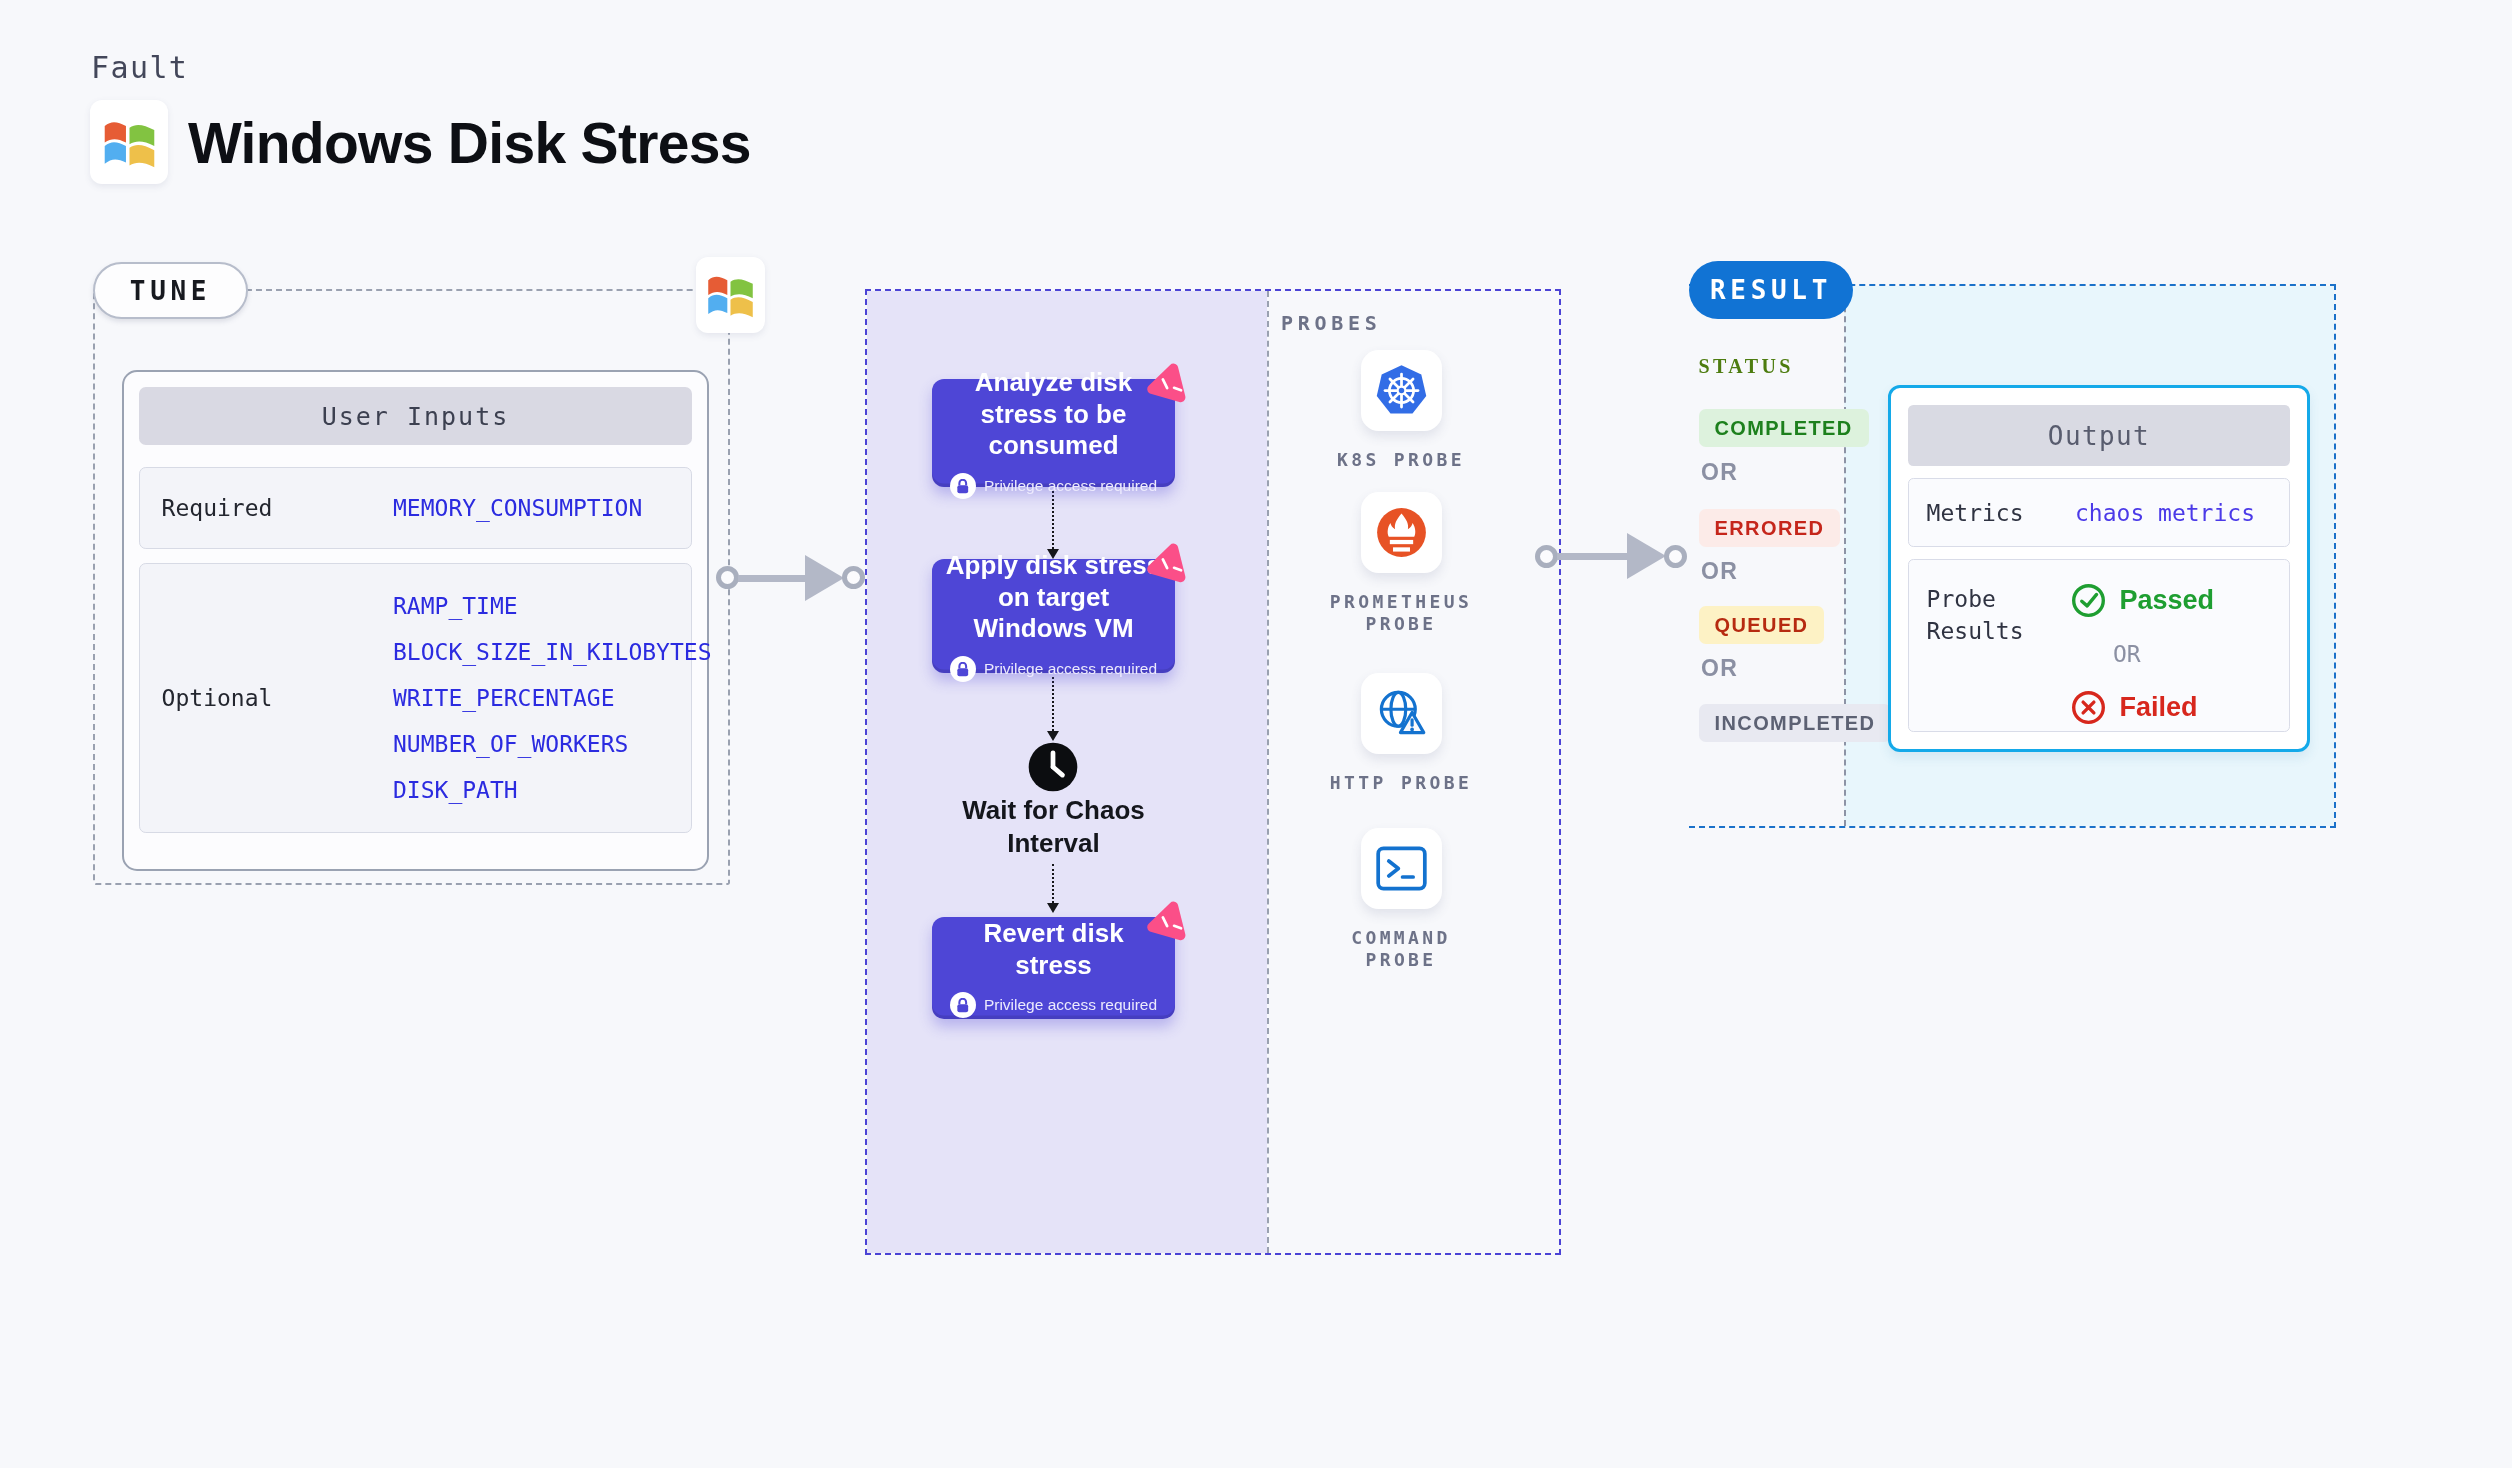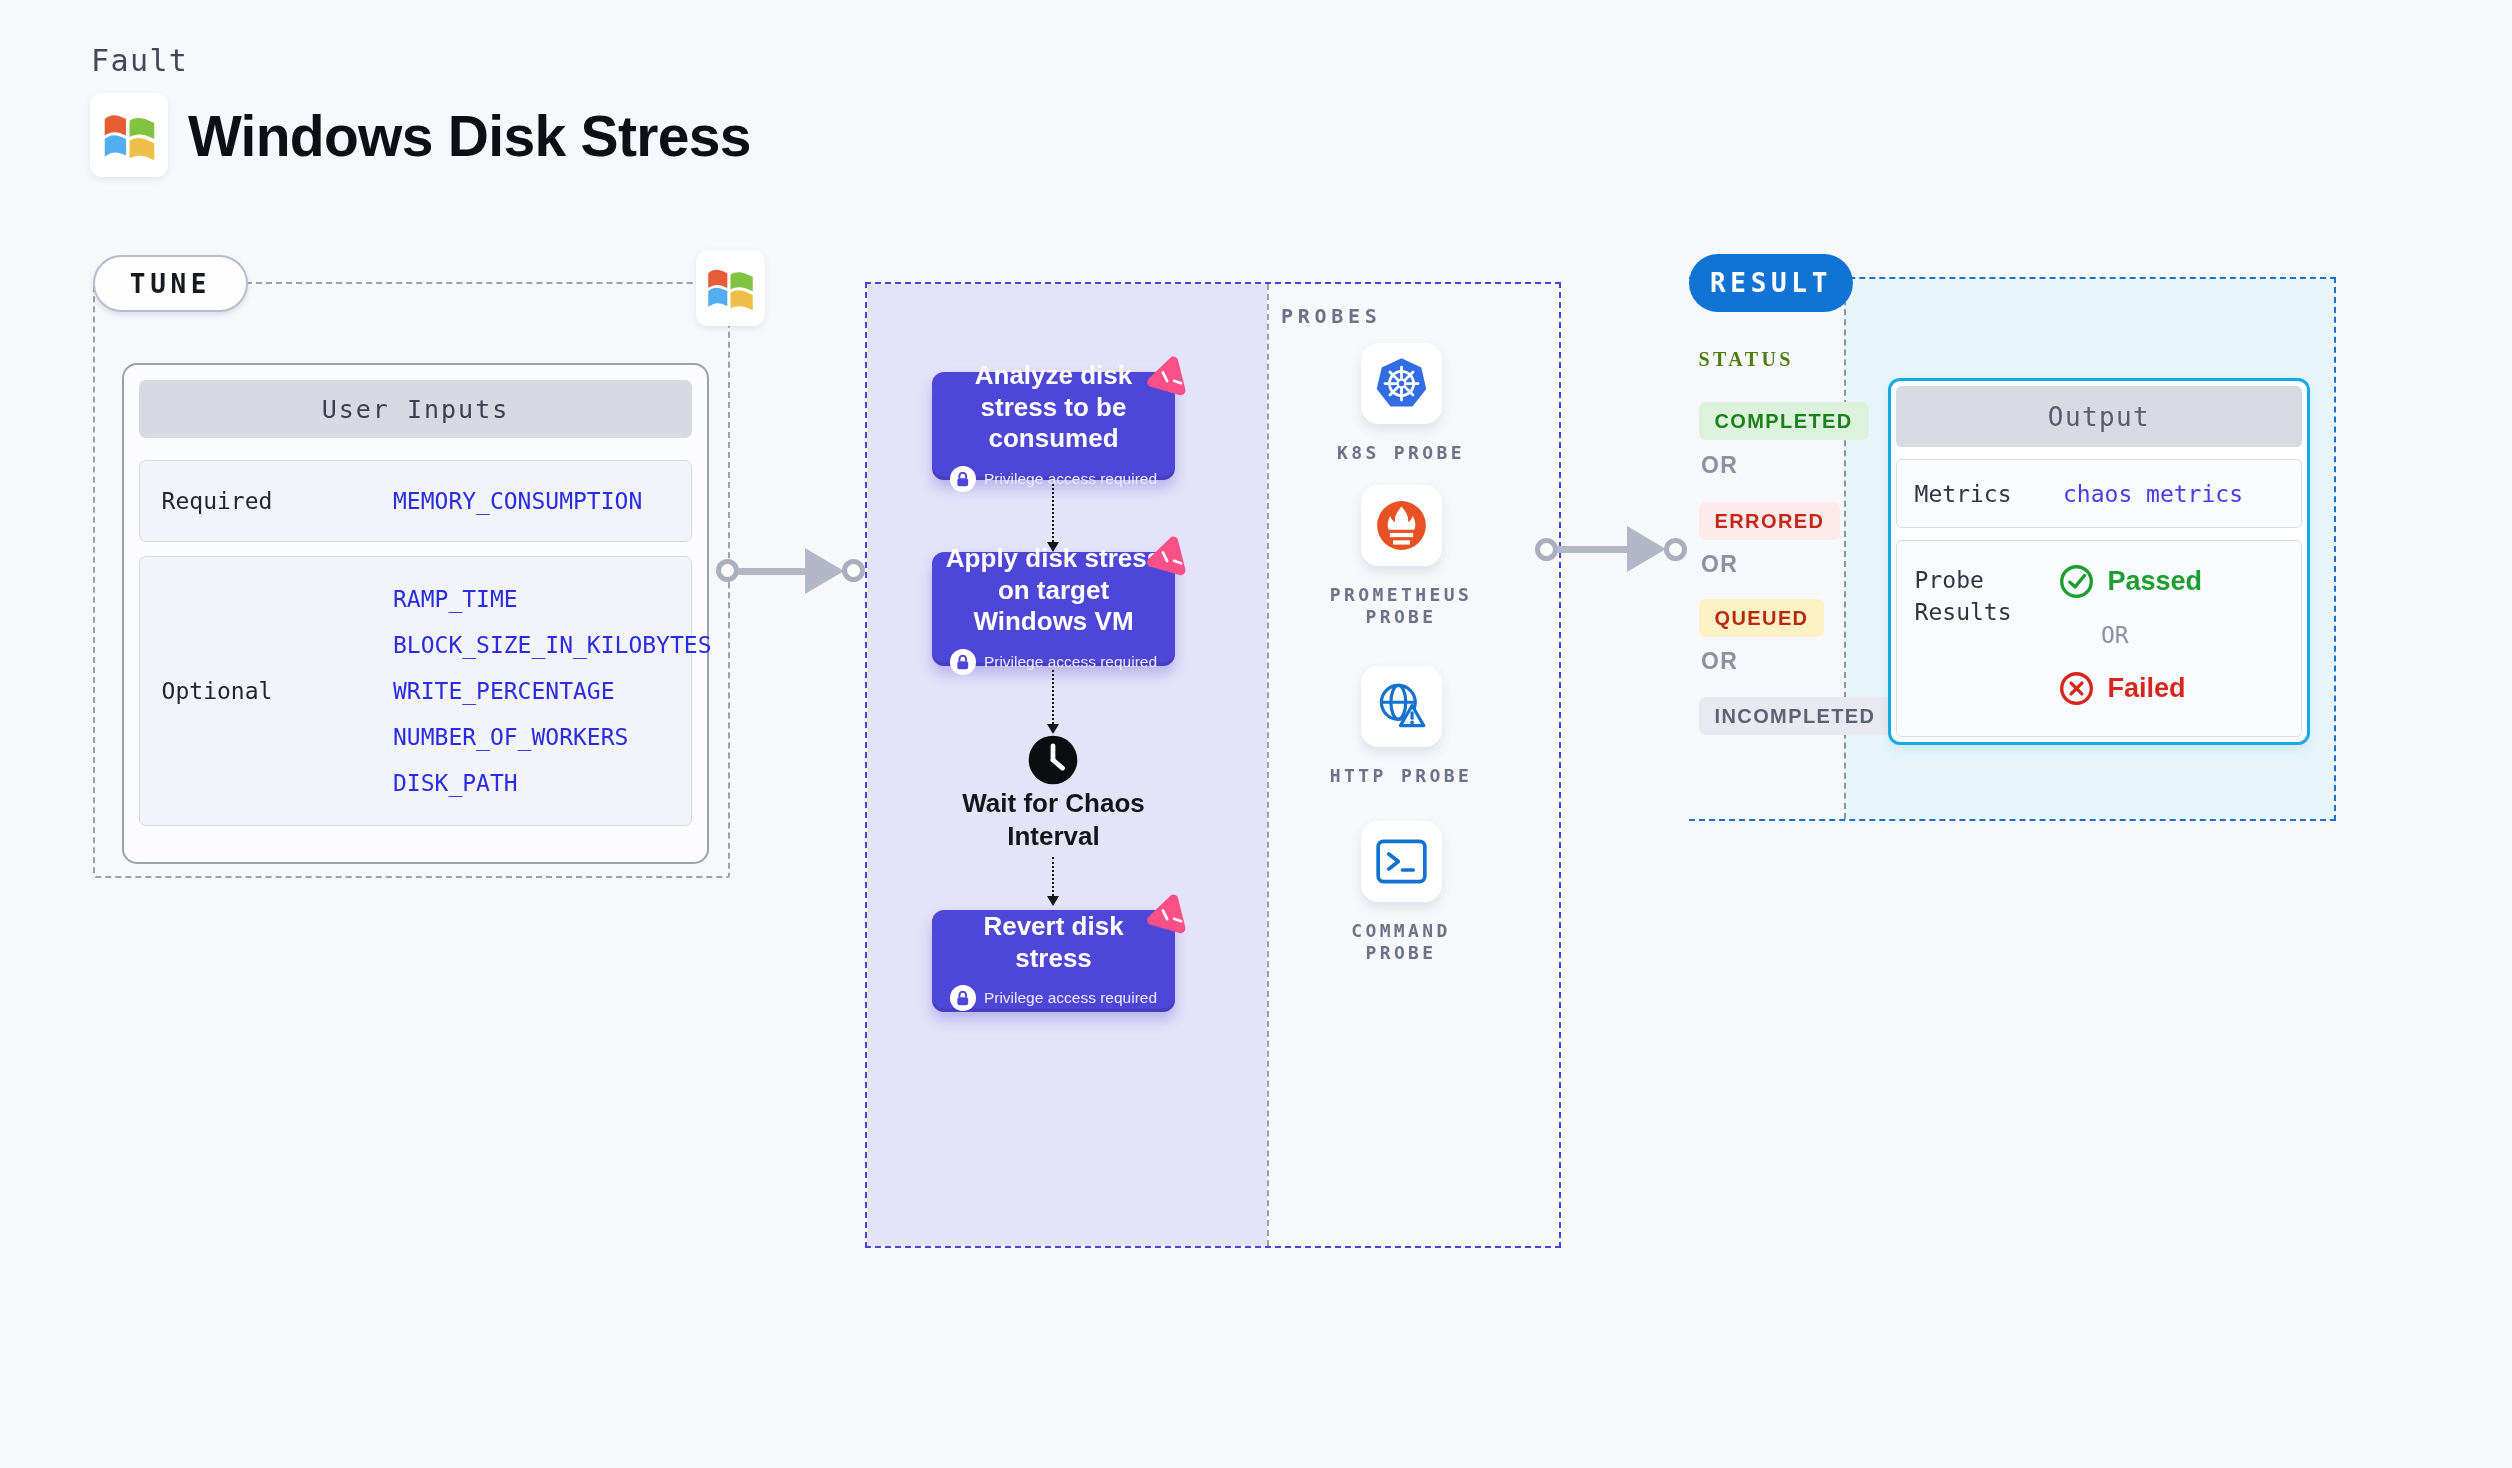--- a/index.html
+++ b/index.html
@@ -1,18 +1,18 @@
 <!DOCTYPE html>
 <html style="font-size:10.8px"><head>
 <meta charset="utf-8">
 <style>
   * { margin:0; padding:0; box-sizing:border-box; }
   html,body { width:2512px; height:1468px; }
   body { background:#f7f8fb; font-family:"Liberation Sans", sans-serif; position:relative; overflow:hidden; }
-  .abs { position:absolute; }
+  .abs { position:absolute;margin-top:7px; }
   .mono { font-family:"DejaVu Sans Mono", monospace; }
 
   
   .eyebrow { left:91px; top:43px; font-size:30px; color:#43475a; letter-spacing:1.4px; }
   .logo-tile { background:#fff; border-radius:12px; box-shadow:0 2.7px 6.8px rgba(80,90,130,.10); display:flex; align-items:center; justify-content:center; }
   .logo-main { left:90px; top:93px; width:78px; height:84px; }
   .page-title { left:188px; top:103px; font-size:57px; font-weight:bold; color:#0d0f14; letter-spacing:-0.7px; }
 
   
   .sec-badge { border-radius:31px; display:flex; align-items:center; justify-content:center;
@@ -71,21 +71,21 @@
   .status-heading { position:absolute; left:9.5px; top:69px; font-size:20px; font-weight:bold; color:#4d7c0f; letter-spacing:3.4px;font-family:Liberation Serif, serif; }
   .status-badge { position:absolute; left:9.5px; height:38px; border-radius:6.8px; display:flex; align-items:center;
                   padding:0 16px; font-size:20px; font-weight:bold; letter-spacing:1.4px; }
   .st-completed { top:123px; background:#ddf2dd; color:#1d801d; }
   .st-errored { top:223px; background:#fcebe8; color:#c5261b; }
   .st-queued { top:320px; background:#fdf2c5; color:#b62a10; }
   .st-incompleted { top:418px; background:#e8e9f1; color:#5c6173; }
   .status-or { position:absolute; left:12px; font-size:23px; font-weight:600; color:#8b90a3; letter-spacing:1.4px; }
 
   .output-card { position:absolute; left:199px; top:99px; width:422px; height:367px; background:#fff;
-                 border:3.4px solid #14a9e9; border-radius:12px; padding:5px; display:flex; flex-direction:column;
+                 border:3.4px solid #14a9e9; border-radius:12px; padding:17px; display:flex; flex-direction:column;
                  box-shadow:0 5.4px 10.8px rgba(40,120,170,.10); }
   .output-header { height:61px; background:#d9dae3; border-radius:5.4px; display:flex; align-items:center; justify-content:center;
                    font-size:26px; color:#585c6e; letter-spacing:1.4px; }
   .output-row { border:1.4px solid #d9dce8; border-radius:5.4px; background:#fafbfe; margin-top:12px; position:relative; }
   .row-metrics { height:69px; }
   .row-probe { flex:1; }
   .out-label { position:absolute; left:17.6px; top:50%; transform:translateY(-50%); font-size:23px; color:#2f3342; line-height:1.4; }
   .out-label-top { top:23px; transform:none; }
   .metrics-value { position:absolute; left:166px; top:50%; transform:translateY(-50%); font-size:23px; color:#4b3ae8; }
   .probe-results-col { position:absolute; left:162px; top:23px; display:flex; flex-direction:column; }

